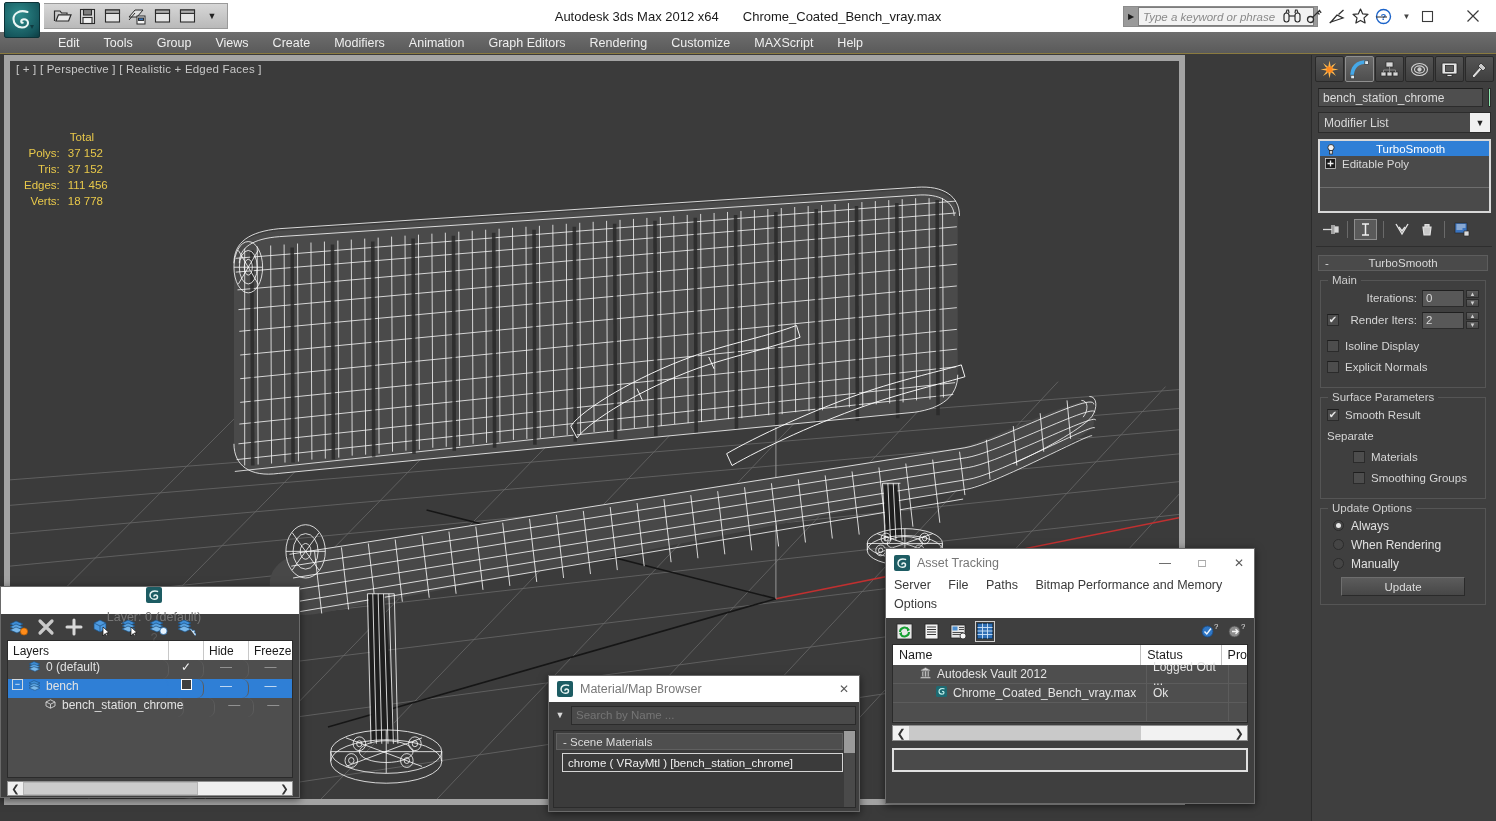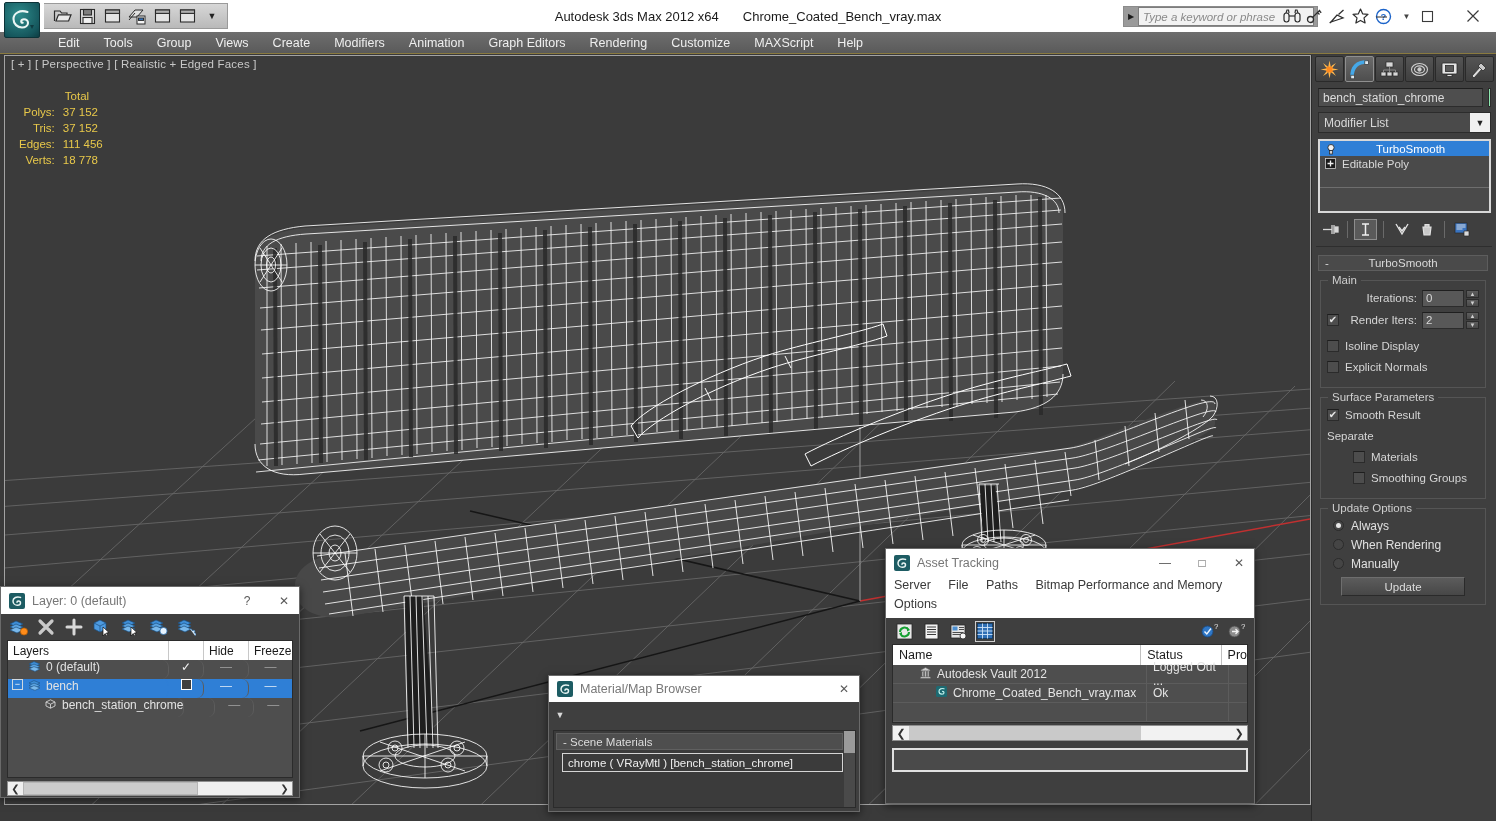--- a/index.html
+++ b/index.html
@@ -73,34 +73,34 @@
     display: flex; align-items: center; padding-left: 46px;
     border-bottom: 1px solid #8a7a3f;
   }
   .menubar .mi {
     padding: 0 12px; height: 22px; line-height: 22px;
     color: #efefef; font-size: 12.5px; white-space: nowrap;
   }
 
   
   .viewport {
-    position: absolute; left: 4px; top: 55px; width: 1307px; height: 750px;
+    position: absolute; left: 4px; top: 55px; width: 1181px; height: 750px;
     background: #1d4ed8; overflow: hidden;
-    border: 1px solid #a3a3a3;
+    border: 6px solid #a3a3a3;
   }
   .vp-grid { position: absolute; left: 0; top: 0; width: 100%; height: 100%; }
   .vp-label {
     position: absolute; left: 6px; top: 2px;
     color: #c8c8c8; font-size: 11.5px; letter-spacing: .2px; z-index: 5;
   }
   .vp-stats {
     position: absolute; left: 14px; top: 32px; z-index: 5;
     color: #e8c84a; font-size: 11.5px; line-height: 16px;
   }
-  .vp-stats table { border-collapse: collapse; }
+  .vp-stats table { border-collapse: collapse; margin-top: 36px; }
   .vp-stats td { padding: 0 4px 0 0; color: #e8c84a; white-space: nowrap; }
   .vp-stats td.lbl { text-align: right; padding-right: 8px; }
   .vp-stats td.hdr { padding-left: 2px; }
 
   
   .cmdpanel {
     position: absolute; right: 0; top: 55px; width: 185px; height: 766px;
     background: #3f3f3f; border-left: 1px solid #2b2b2b;
   }
   .cp-tabs {
@@ -212,21 +212,21 @@
   .win-tb {
     height: 28px; background: #ffffff; display: flex; align-items: center;
     padding-left: 8px; gap: 7px;
   }
   .win-tb .wtitle { color: #777; font-size: 12.5px; flex: 1; }
   .win-tb .wbtn { width: 30px; height: 28px; display: flex; align-items: center; justify-content: center; color: #5a5a5a; }
   .win-icon { width: 16px; height: 16px; }
 
   
   #layerwin { left: 0; top: 586px; width: 300px; height: 212px; border: 1px solid #6a6a6a; }
-  #layerwin .win-tb { height: 27px; }
+  #layerwin .win-tb { height: 27px; flex-direction: column; }
   .lyr-toolbar { height: 26px; background: #3f3f3f; display: flex; align-items: center; gap: 6px; padding: 0 6px; }
   .lyr-toolbar .ltb { width: 22px; height: 22px; display: flex; align-items: center; justify-content: center; }
   .lyr-body { margin: 0 6px; height: 138px; background: #555; border: 1px solid #2b2b2b; display: flex; flex-direction: column; }
   .lyr-head { height: 19px; background: #ffffff; display: flex; font-size: 12px; color: #1a1a1a; }
   .lyr-head .c { border-right: 1px solid #c8c8c8; display: flex; align-items: center; padding-left: 5px; }
   .lyr-rows { flex: 1; background: #4e4e4e; overflow: hidden; }
   .lyr-row { height: 19px; display: flex; align-items: center; font-size: 12px; color: #e2e2e2; }
   .lyr-row.sel { background: #2f7fd6; }
   .lyr-row .c { height: 19px; display: flex; border-right: 1px solid #5c5c5c; border-radius: 7px; }
   .lyr-row .c.name { flex: 1; gap: 5px; padding-left: 6px; }
@@ -1144,20 +1144,21 @@
         <svg width="16" height="16" viewBox="0 0 16 16">
             <rect width="16" height="16" rx="2" fill="#1d5c63"></rect>
           <path d="M11.5 4.4 C7.7 3 4 4.8 4 7.9 C4 10.5 6.1 12.3 8.4 12.3 C10.2 12.3 11.5 11.3 11.5 10 C11.5 8.9 10.6 8.1 9.4 8.1 C8.6 8.1 8 8.6 8 9.2" fill="none" stroke="#e9f5f4" stroke-width="1.5" stroke-linecap="round"></path>
           </svg>
       </span>
       <span class="wtitle">Material/Map Browser</span>
       <span class="wbtn">✕</span>
     </div>
     <div class="mat-search">
       <span class="tri">▼</span>
+      <input class="inp" type="text" placeholder="Search by Name ..." style="">
     </div>
     <div class="mat-body">
       <div class="mat-group">- Scene Materials</div>
       <div class="mat-item">chrome  ( VRayMtl ) [bench_station_chrome]</div>
       <div class="mat-vscroll">
         <div class="thumb"></div>
       </div>
     </div>
   </div>
 

